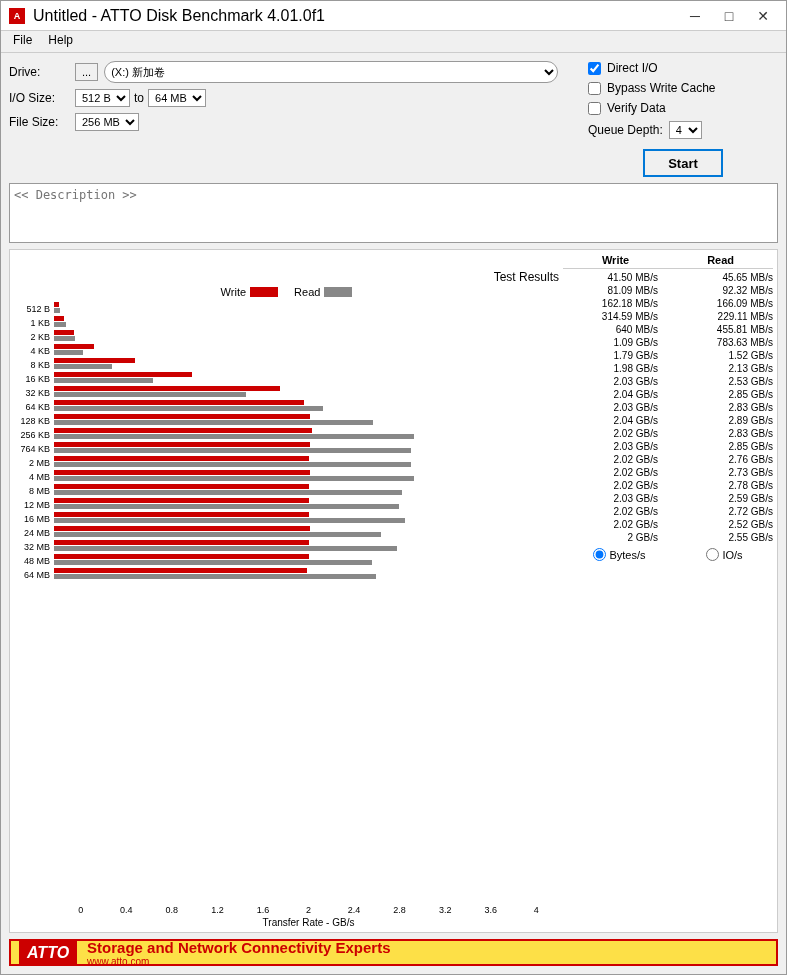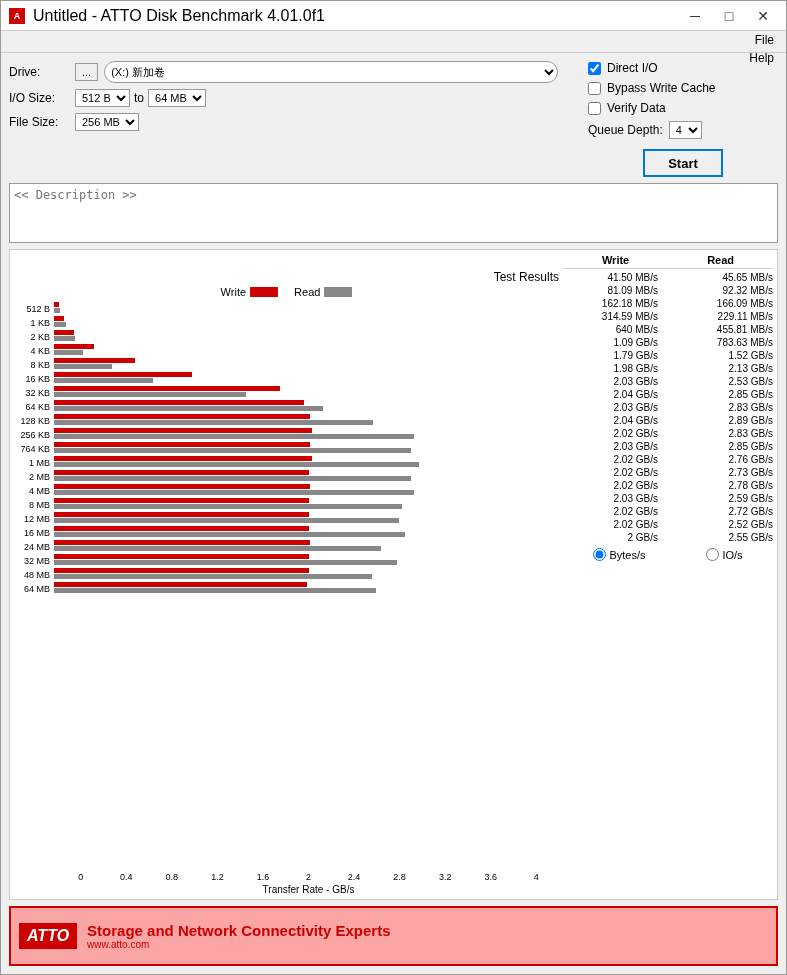--- a/index.html
+++ b/index.html
@@ -49,23 +49,22 @@
       cursor: pointer;
       font-size: 14px;
       display: flex; align-items: center; justify-content: center;
       color: #333;
     }
     .menubar {
       background: #f0f0f0;
       border-bottom: 1px solid #ccc;
       display: flex;
       height: 22px;
-      align-items: flex-end;
+      align-items: flex-start;
       padding: 0 4px;
-      flex-direction: column;
     }
     .menu-item {
       padding: 2px 8px;
       cursor: pointer;
       font-size: 12px;
     }
     .content {
       flex: 1;
       padding: 8px;
       display: flex;
@@ -269,25 +268,25 @@
       justify-content: space-around;
       margin-top: 4px;
       align-items: center;
     }
     .radio-label {
       display: flex; align-items: center; gap: 3px; font-size: 11px;
       cursor: pointer;
     }
     input[type=radio] { cursor: pointer; }
     .footer-bar {
-      background: #fca5a5;
+      background: #fde047;
       border: 2px solid #cc0000;
       display: flex;
       align-items: center;
-      height: 60px;
+      height: 27px;
       padding: 4px 8px;
       gap: 10px;
     }
     .atto-logo {
       background: #cc0000;
       color: white;
       font-weight: bold;
       font-size: 16px;
       padding: 4px 8px;
       font-style: italic;
@@ -471,27 +470,20 @@
               <div class="bar-track">
                 <div class="bar-write" style="width: 51%;"></div>
                 <div class="bar-read" style="width: 71.25%;"></div>
               </div>
             </div>
             <div class="bar-row">
               <div class="bar-label">764 KB</div>
               <div class="bar-track">
                 <div class="bar-write" style="width: 50.75%;"></div>
                 <div class="bar-read" style="width: 70.75%;"></div>
-              </div>
-            </div>
-            <div class="bar-row">
-              <div class="bar-label">1 MB</div>
-              <div class="bar-track">
-                <div class="bar-write" style="width: 51%;"></div>
-                <div class="bar-read" style="width: 72.25%;"></div>
               </div>
             </div>
             <div class="bar-row">
               <div class="bar-label">2 MB</div>
               <div class="bar-track">
                 <div class="bar-write" style="width: 50.5%;"></div>
                 <div class="bar-read" style="width: 70.75%;"></div>
               </div>
             </div>
             <div class="bar-row">

